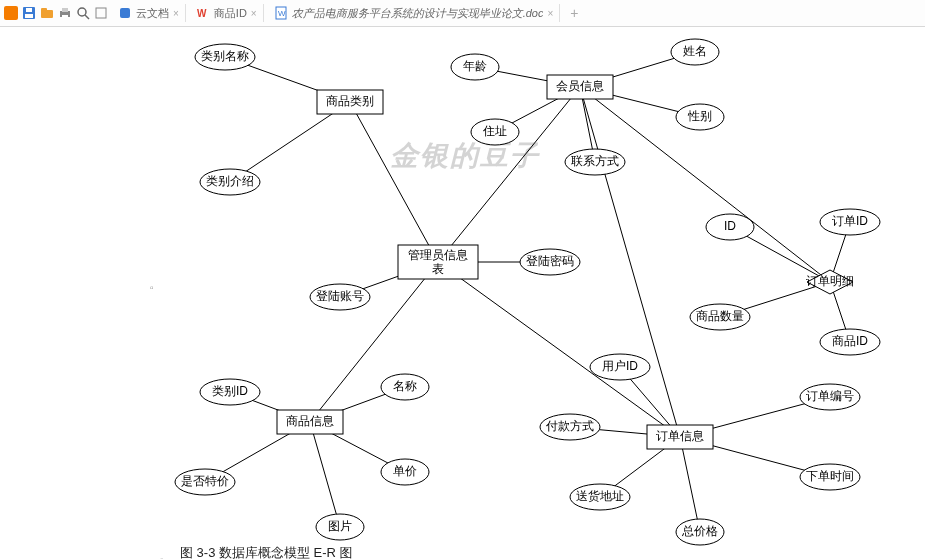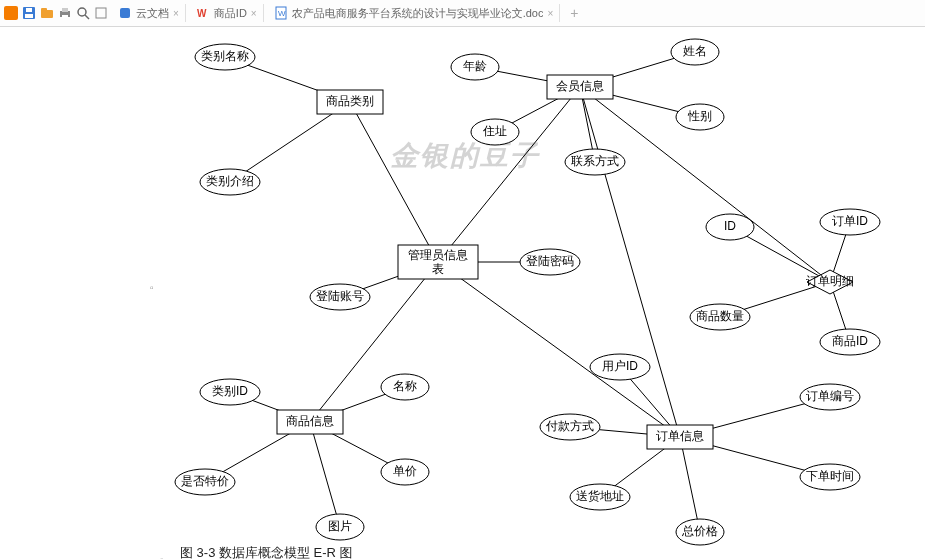--- a/index.html
+++ b/index.html
@@ -146,21 +146,21 @@
     <span>商品ID</span>
     <span class="tab-close">×</span>
   </div>
   <div class="tab" style="max-width:340px;">
     <span class="tb-icon">
       <svg viewBox="0 0 14 14">
           <rect x="2" y="1" width="10" height="12" fill="#fff" stroke="#3a7bd5"></rect>
           <text x="4" y="10" font-size="8" fill="#3a7bd5">W</text>
         </svg>
     </span>
-    <span style="white-space:nowrap;overflow:hidden;text-overflow:ellipsis;max-width:290px;">农产品电商服务平台系统的设计与实现毕业论文.doc</span>
+    <span style="white-space:nowrap;overflow:hidden;text-overflow:ellipsis;max-width:290px;font-style:italic;">农产品电商服务平台系统的设计与实现毕业论文.doc</span>
     <span class="tab-close">×</span>
   </div>
   <span class="tab-add">+</span>
 </div>
 
 <div class="page">
   <div class="watermark">金银的豆子</div>
 
   <div class="marker" style="left:150px; top:255px;">▫</div>
   <div class="marker" style="left:160px; top:527px;">▫</div>

